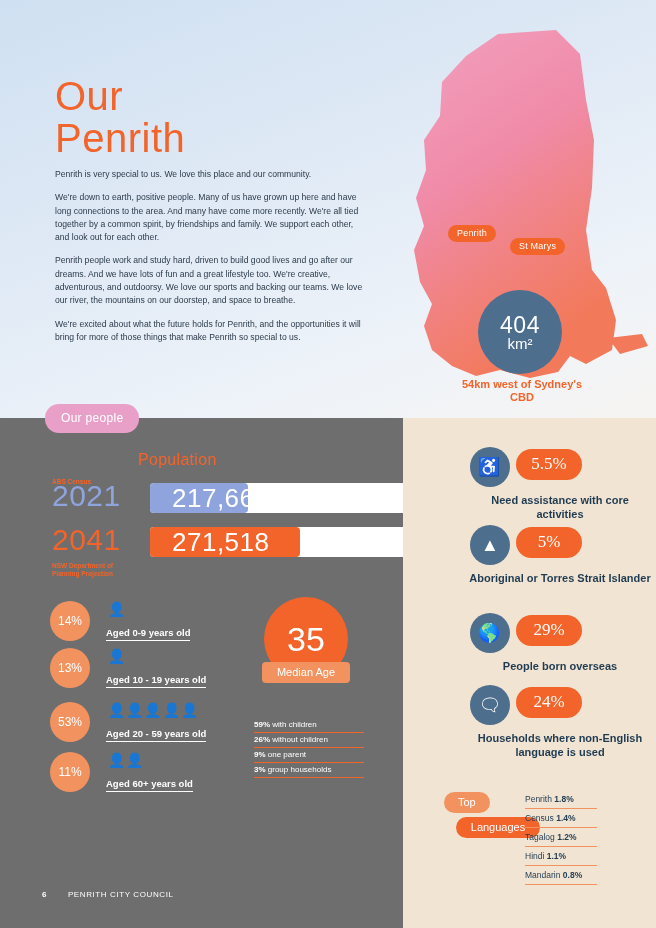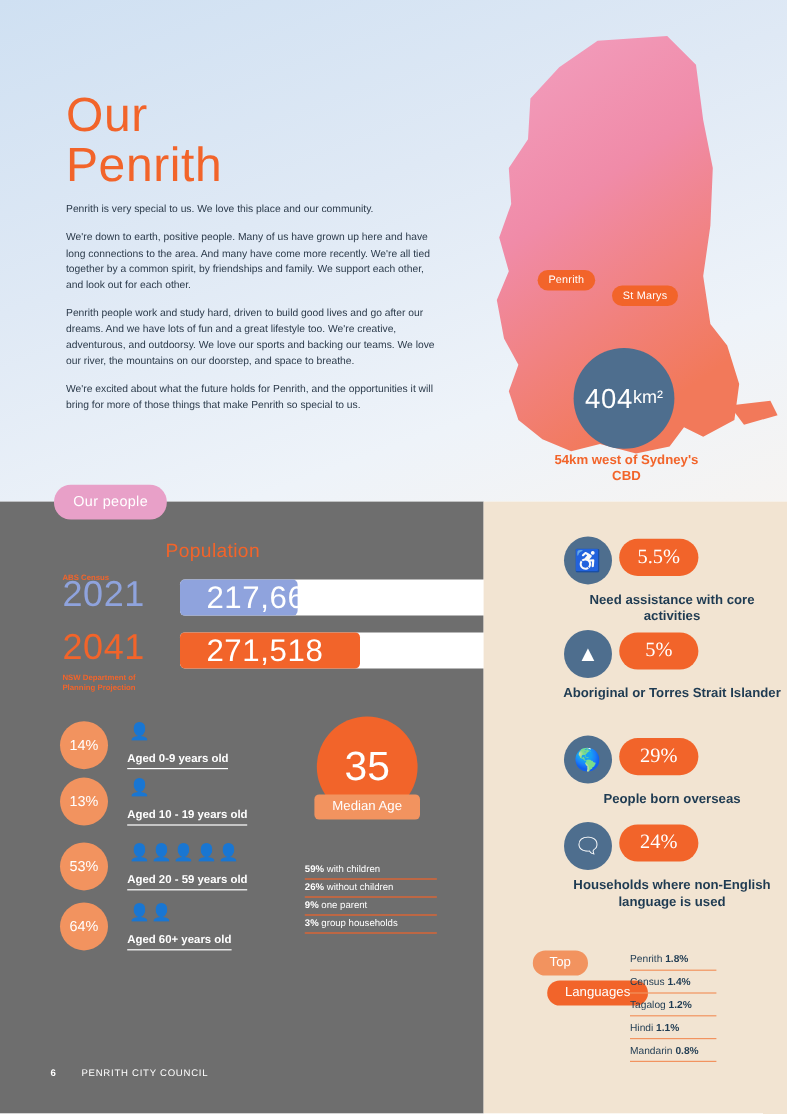--- a/index.html
+++ b/index.html
@@ -39,21 +39,21 @@
     background: #f2642a; color: #ffffff;
     border-radius: 10px; padding: 3px 9px 4px;
     font-size: 9px; letter-spacing: .2px;
   }
   .pill.penrith { left: 68px; top: 205px; }
   .pill.stmarys { left: 130px; top: 218px; }
   .circle-404 {
     position: absolute; left: 98px; top: 270px;
     width: 84px; height: 84px; border-radius: 50%;
     background: #4e6e8e; color: #fff;
-    display: flex; align-items: center; justify-content: center;
+    display: flex; flex-direction: column; align-items: center; justify-content: center;
   }
   .circle-404 .num { font-size: 23px; line-height: 23px; letter-spacing: .5px; }
   .circle-404 .unit { font-size: 15px; line-height: 14px; }
   .cbd-text {
     position: absolute; left: 82px; top: 358px; width: 120px;
     text-align: center; color: #f2642a; font-size: 11px; line-height: 13px; font-weight: 700;
   }
 
   
   .grey {
@@ -252,21 +252,21 @@
     <div class="bub">13%</div>
     <div class="people">👤</div>
     <div class="lbl ul">Aged 10 - 19 years old</div>
   </div>
   <div class="agegrp ag3" style="width:220px;height:42px;">
     <div class="bub">53%</div>
     <div class="people">👤👤👤👤👤</div>
     <div class="lbl ul">Aged 20 - 59 years old</div>
   </div>
   <div class="agegrp ag4" style="width:220px;height:42px;">
-    <div class="bub">64%</div>
+    <div class="bub">11%</div>
     <div class="people">👤👤</div>
     <div class="lbl ul">Aged 60+ years old</div>
   </div>
 
   <div class="median">35</div>
   <div class="median-lbl">Median Age</div>
 
   <div class="lines">
     <div class="ln">
       <b>59%</b>

